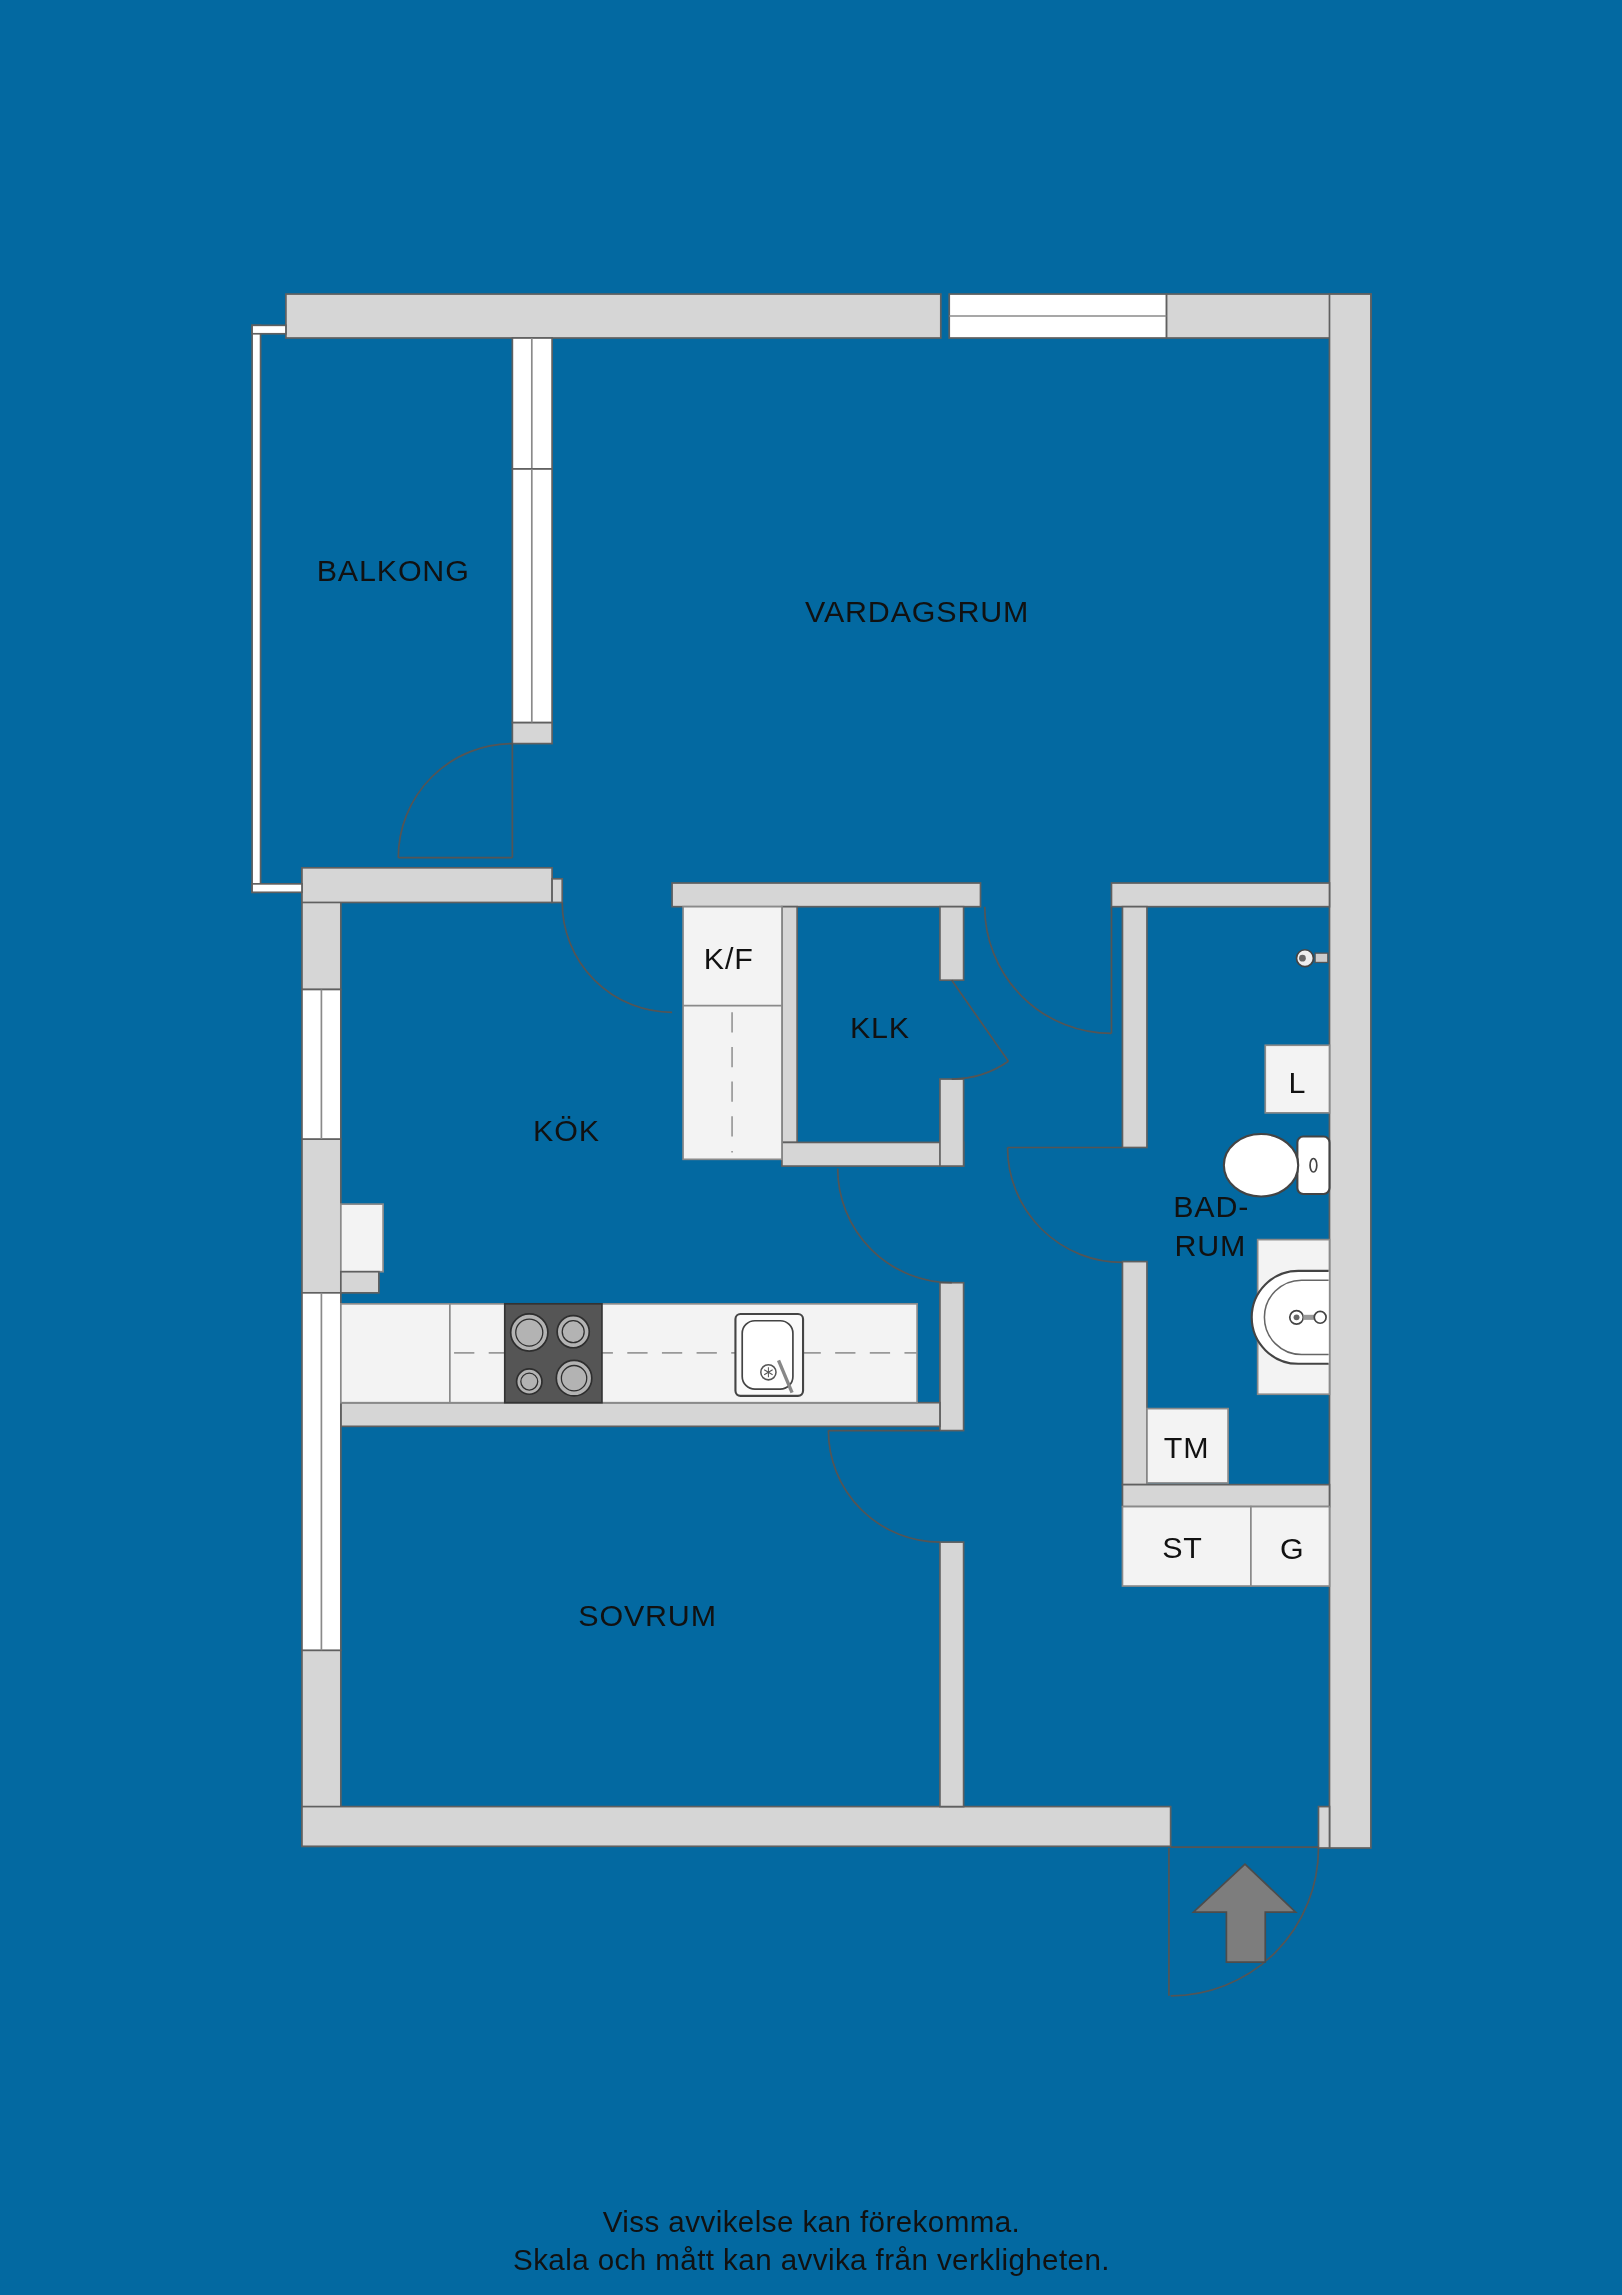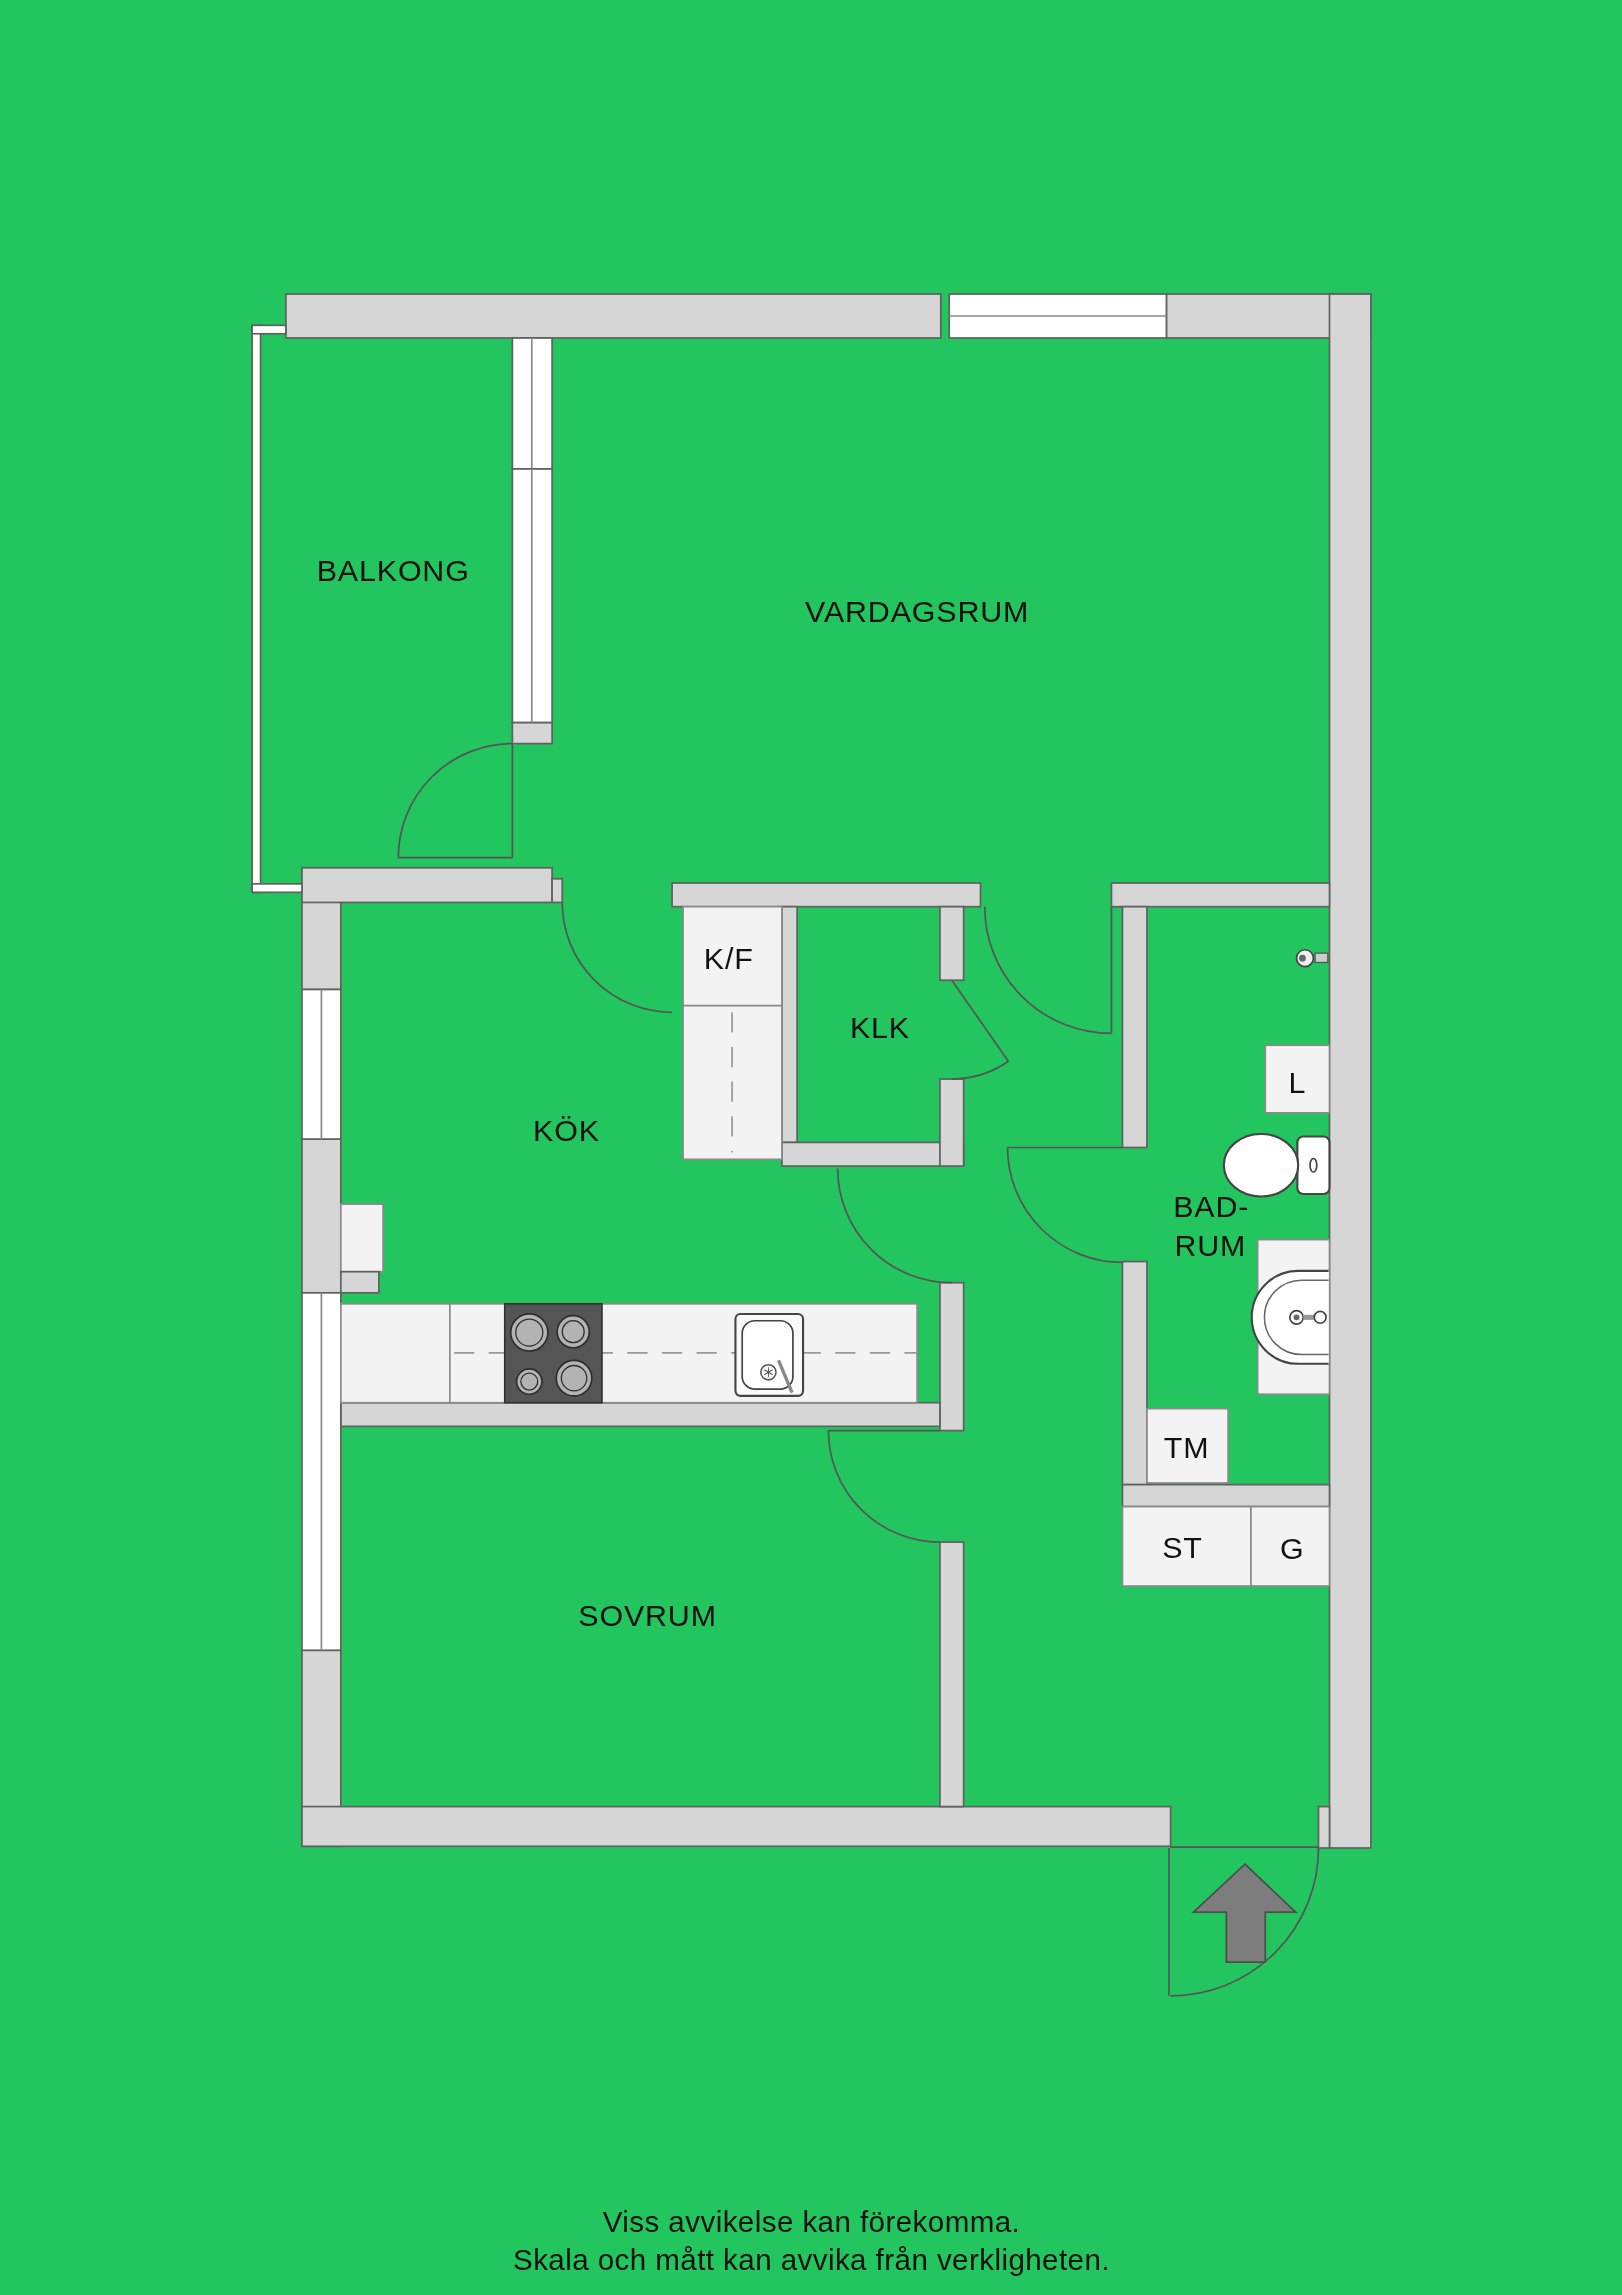--- a/index.html
+++ b/index.html
@@ -1,16 +1,16 @@
 <!DOCTYPE html>
 <html style="font-size:13.5px"><head>
 <meta charset="utf-8">
 <style>
   html,body{margin:0;padding:0;background:#ffffff;}
-  .page{position:relative;width:1623px;height:2295px;background:#22c55e;overflow:hidden;}
+  .page{position:relative;width:1623px;height:2295px;background:#0369a1;overflow:hidden;}
   svg{display:block;width:1623px;height:2295px;}
   text{font-family:"Liberation Sans","DejaVu Sans",sans-serif;fill:#111111;}
   .room-label{font-size:36px;letter-spacing:1px;}
   .disclaimer{font-size:35px;letter-spacing:0.5px;}
   .wall{fill:#d6d6d6;stroke:#606060;stroke-width:2;}
   .thinwall{fill:#ffffff;stroke:#606060;stroke-width:2;}
   .win{fill:#ffffff;stroke:#606060;stroke-width:2;}
   .mull{stroke:#8a8a8a;stroke-width:2;}
   .doorarc{fill:none;stroke:#555555;stroke-width:2;}
   .leaf{stroke:#555555;stroke-width:2;}

